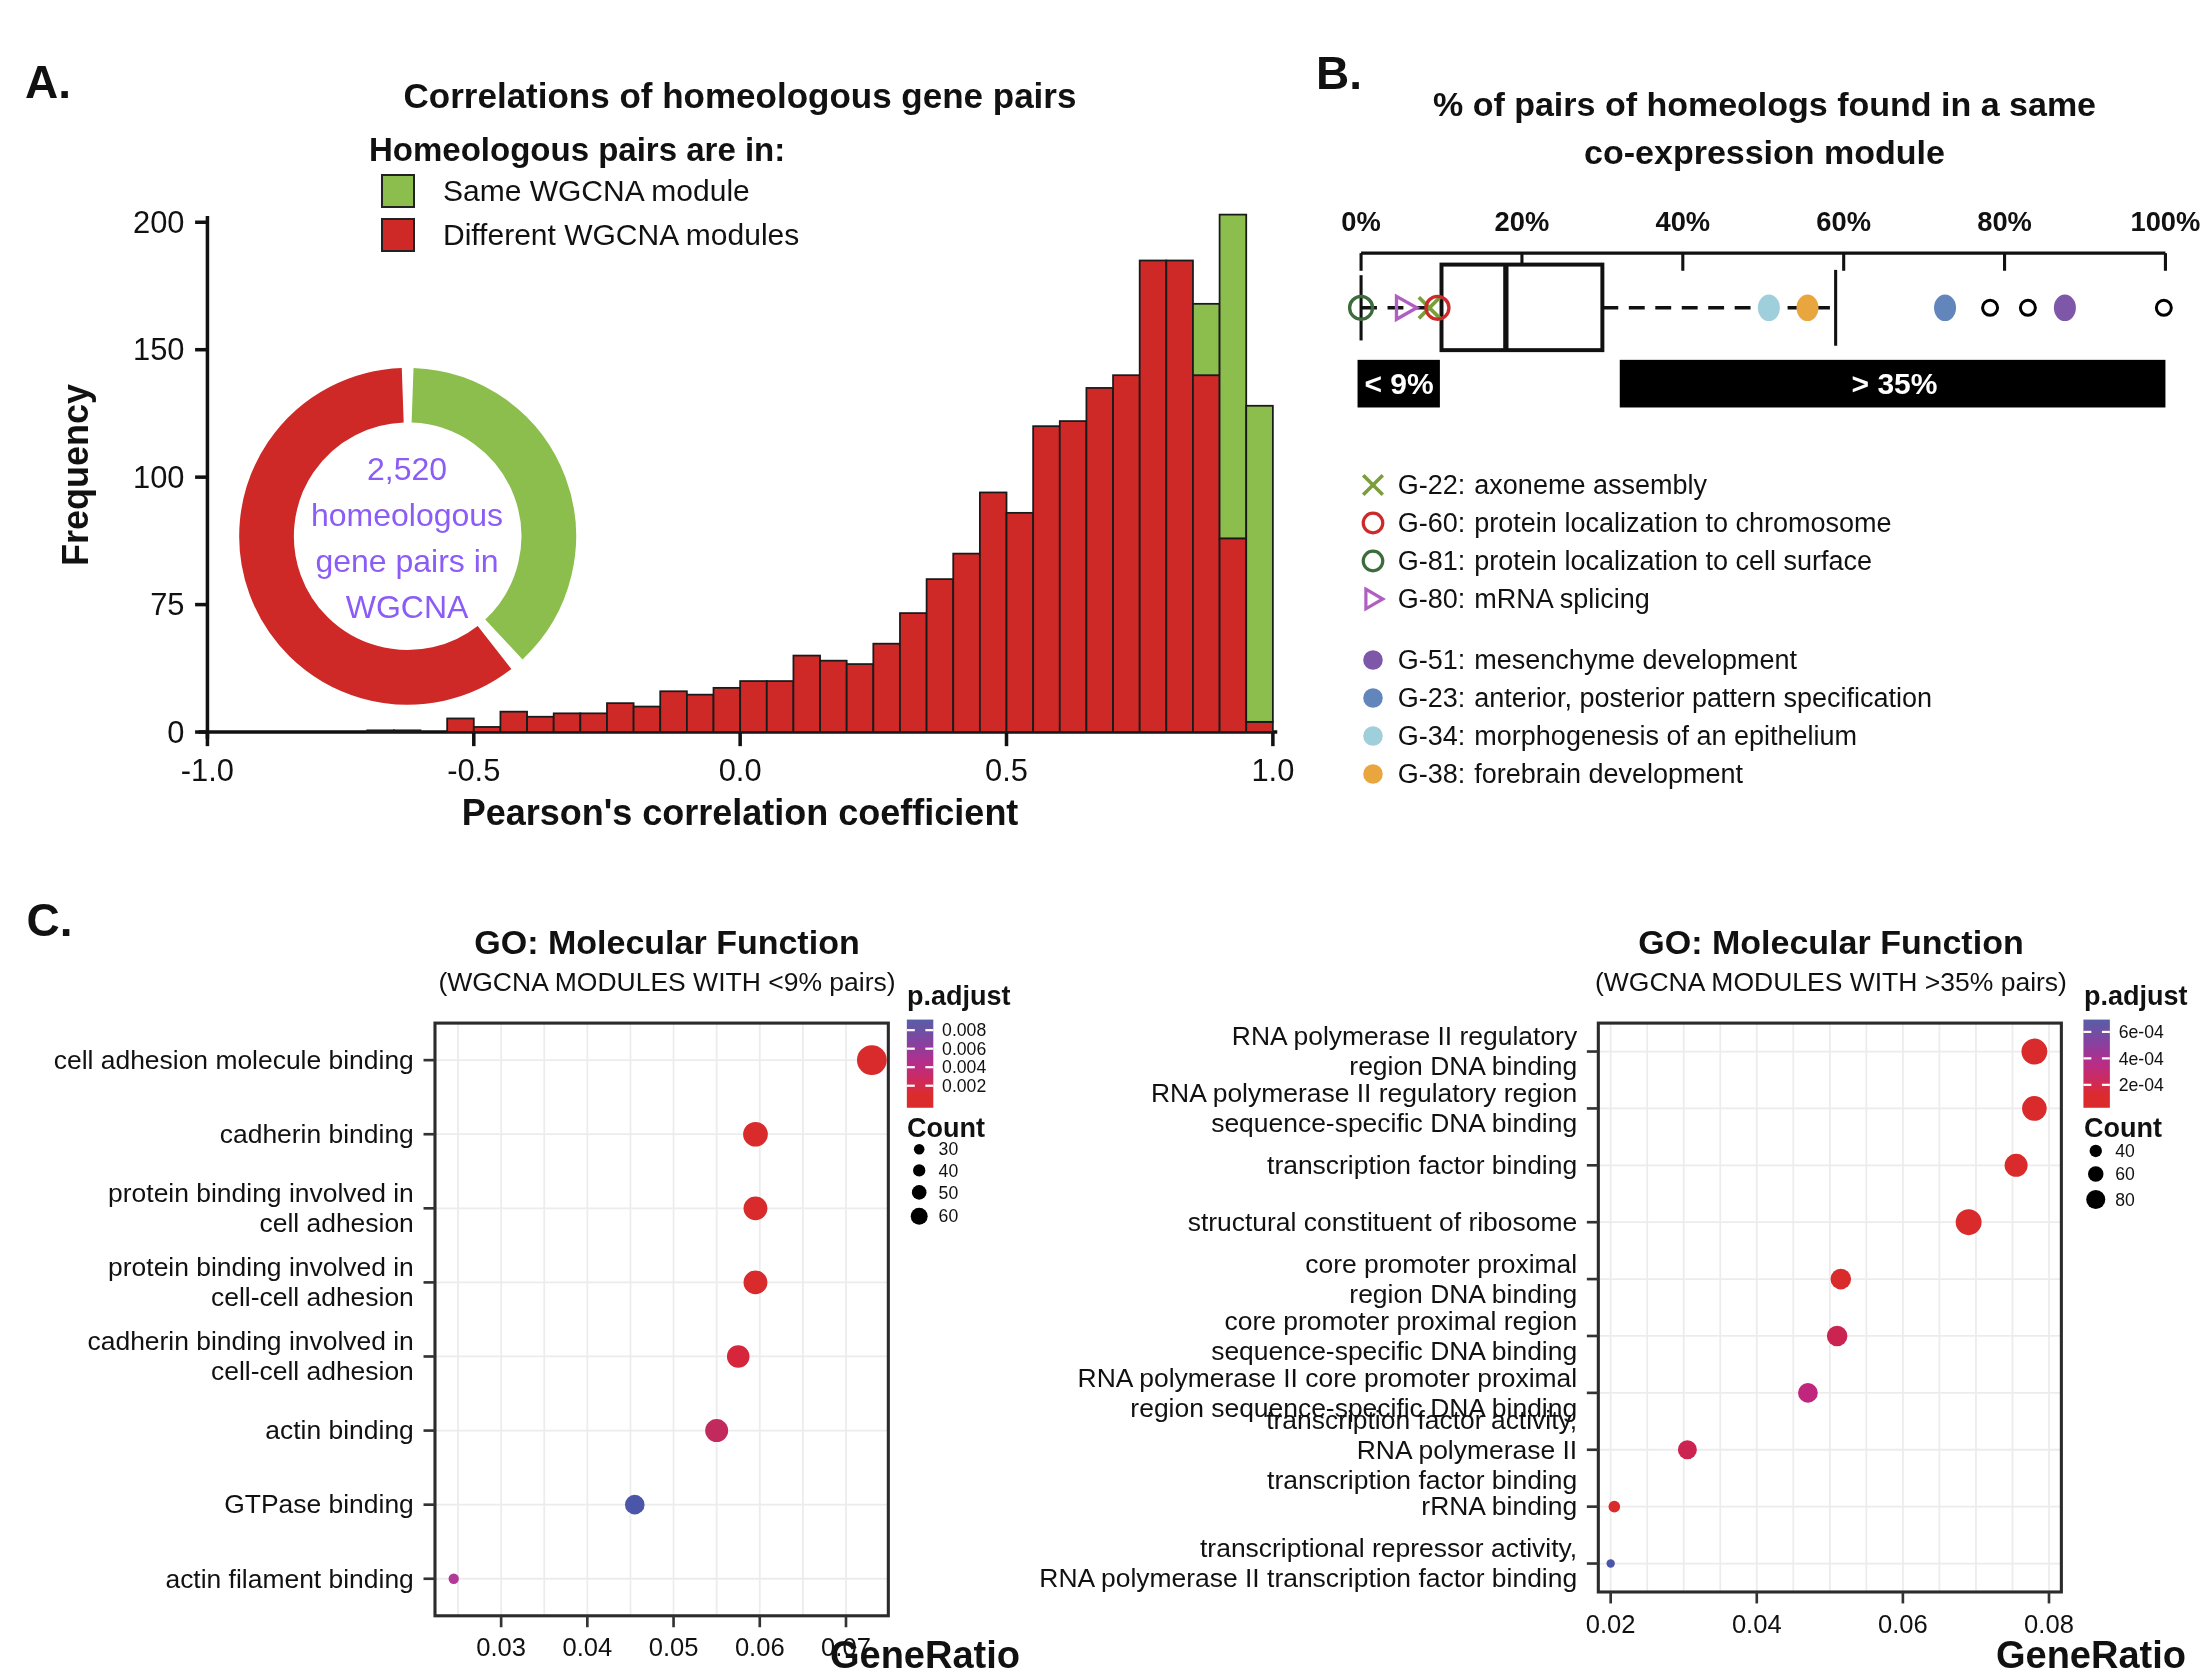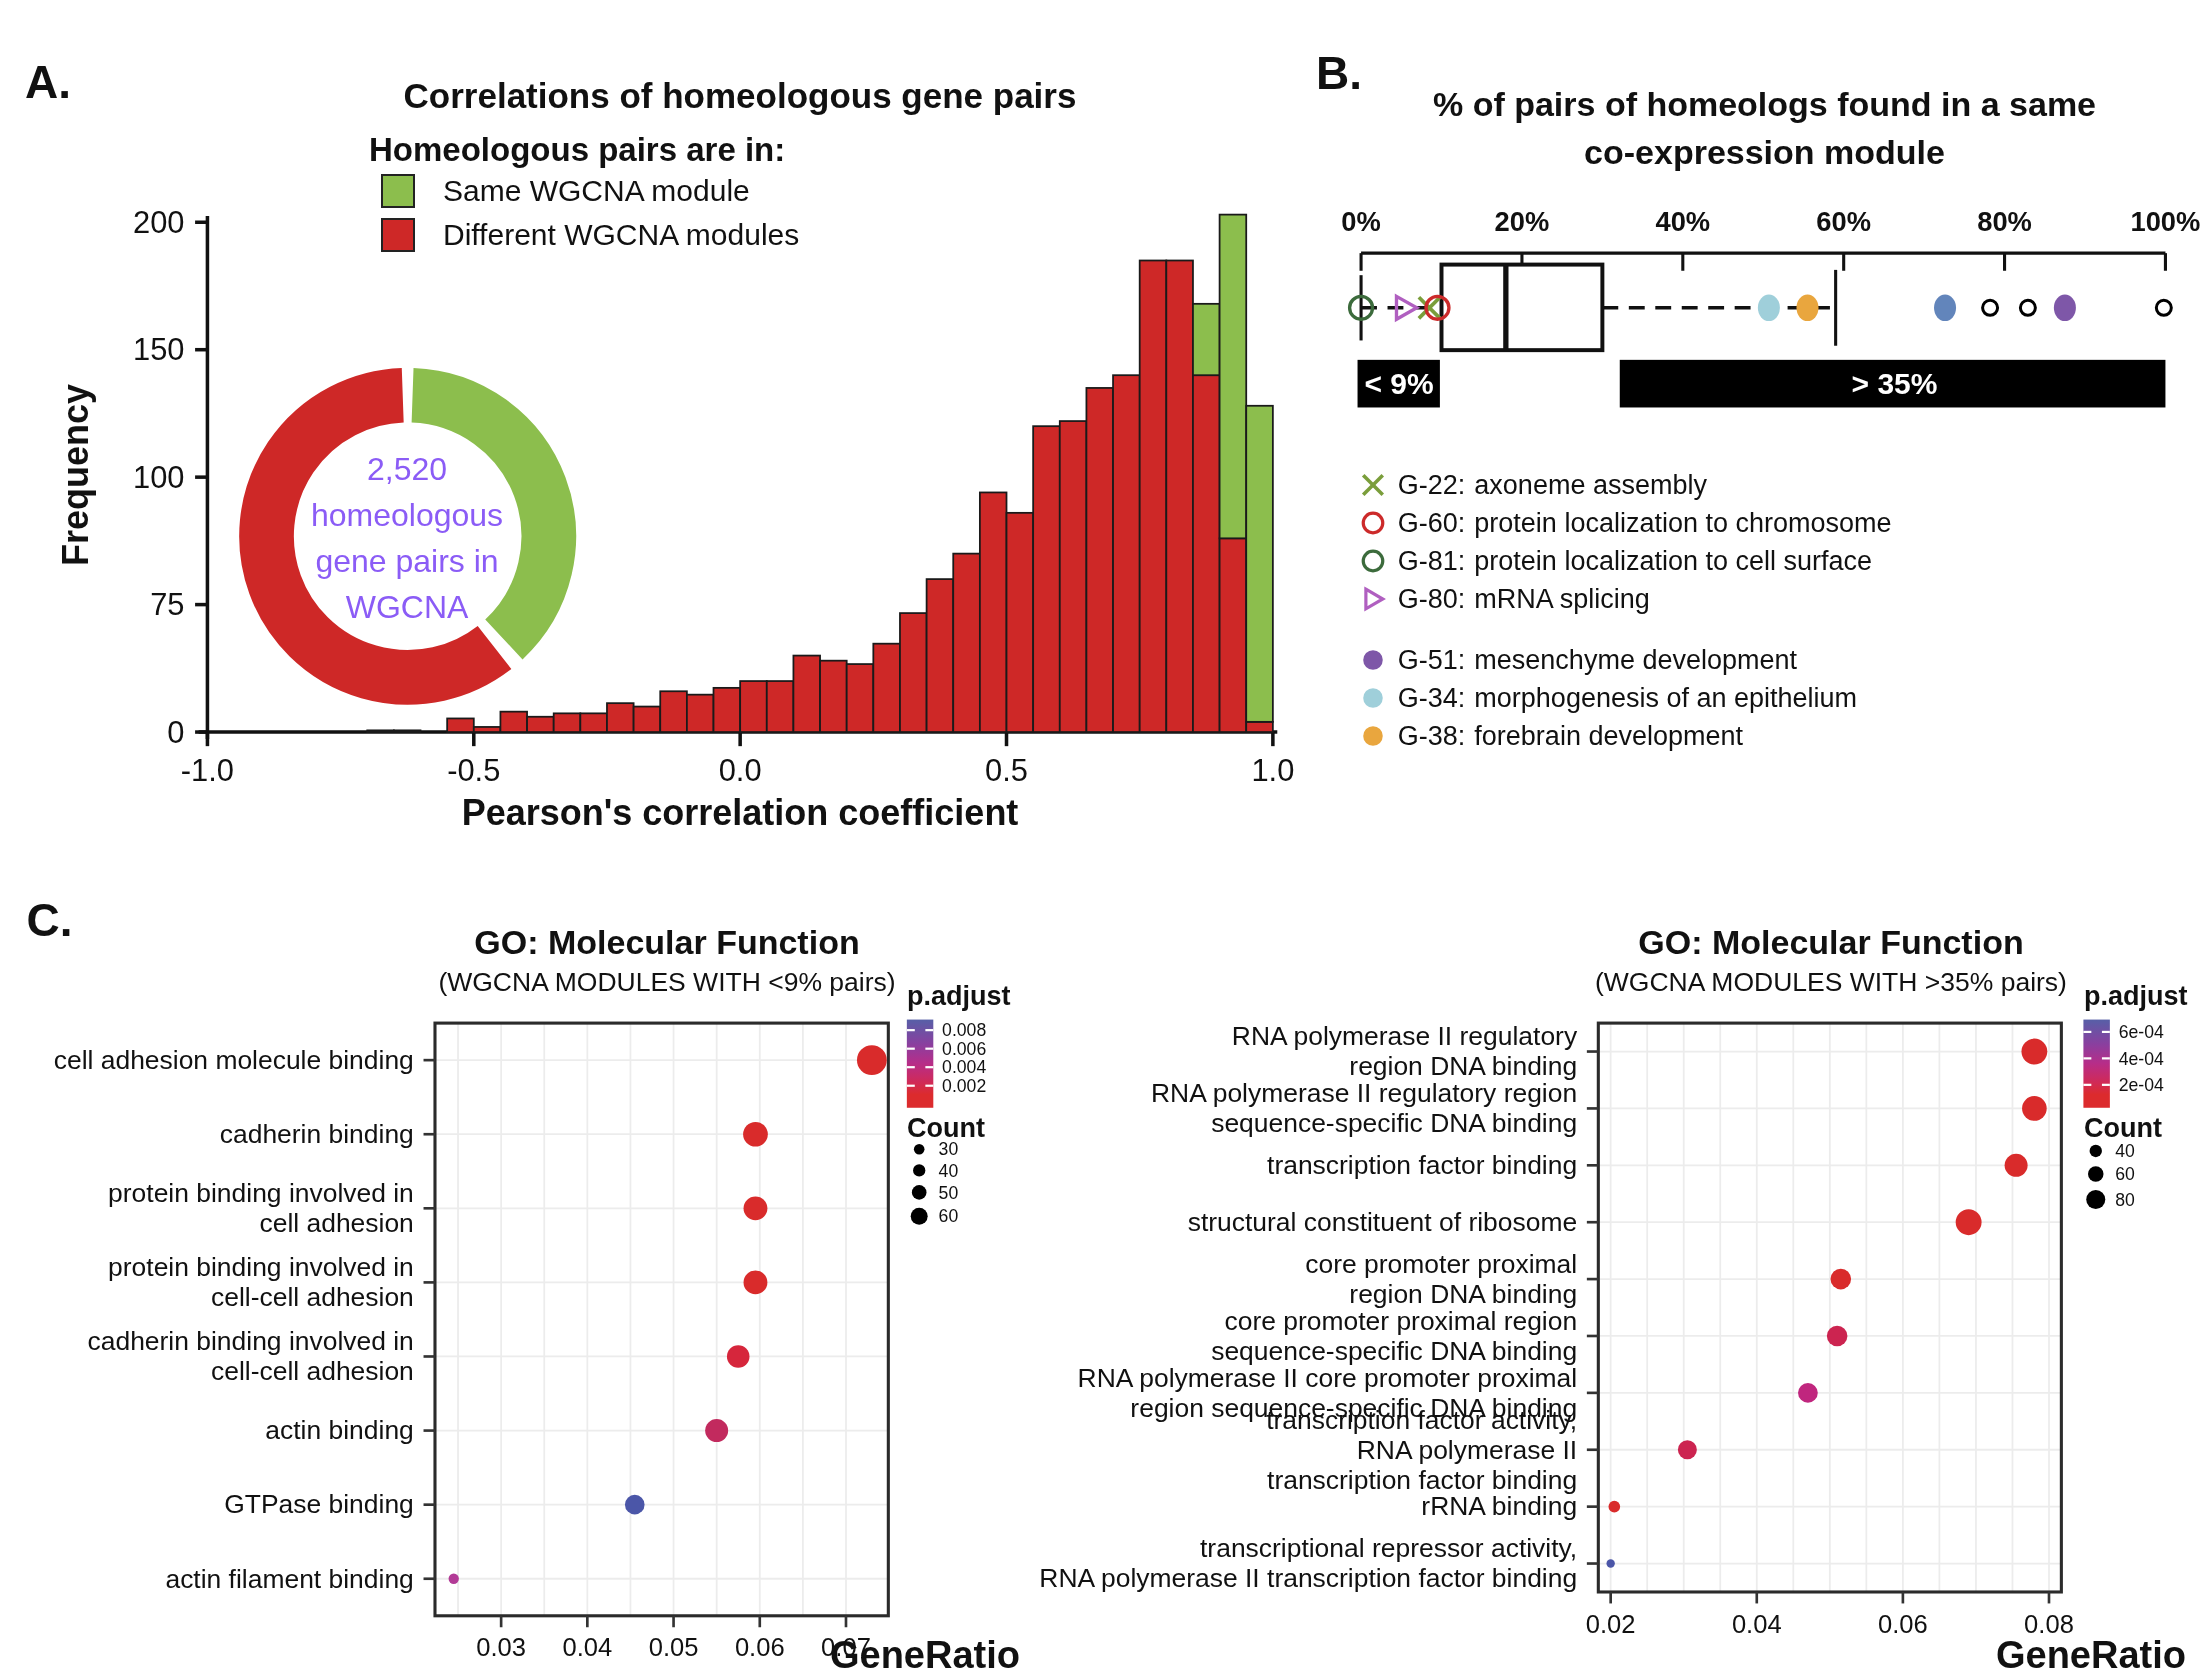--- a/index.html
+++ b/index.html
@@ -355,20 +355,27 @@
       </div>
       <div class="b-leg-row" style="margin-top: 23px;">
         <svg width="32" height="32" viewBox="-18 -18 36 36">
           <circle cx="0" cy="0" r="11" fill="#7e57a8"></circle>
         </svg>
         <span class="b-gid">G-51:</span>
         <span>mesenchyme development</span>
       </div>
       <div class="b-leg-row">
         <svg width="32" height="32" viewBox="-18 -18 36 36">
+          <circle cx="0" cy="0" r="11" fill="#6285bb"></circle>
+        </svg>
+        <span class="b-gid">G-23:</span>
+        <span>anterior, posterior pattern specification</span>
+      </div>
+      <div class="b-leg-row">
+        <svg width="32" height="32" viewBox="-18 -18 36 36">
           <circle cx="0" cy="0" r="11" fill="#9fcfda"></circle>
         </svg>
         <span class="b-gid">G-34:</span>
         <span>morphogenesis of an epithelium</span>
       </div>
       <div class="b-leg-row">
         <svg width="32" height="32" viewBox="-18 -18 36 36">
           <circle cx="0" cy="0" r="11" fill="#e9a63e"></circle>
         </svg>
         <span class="b-gid">G-38:</span>

